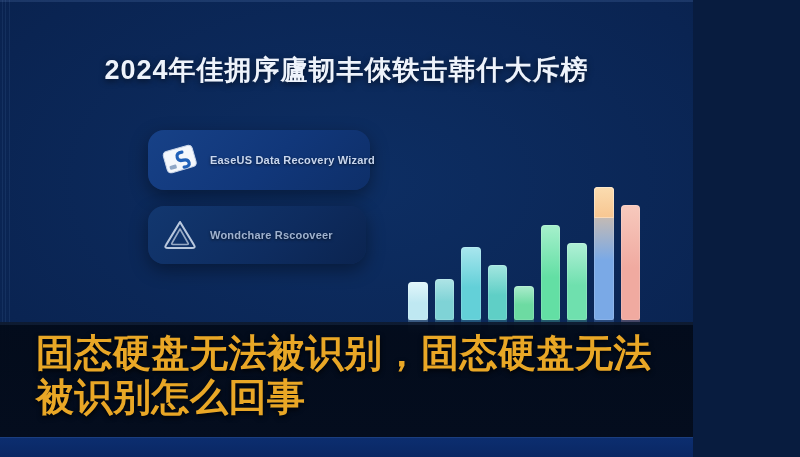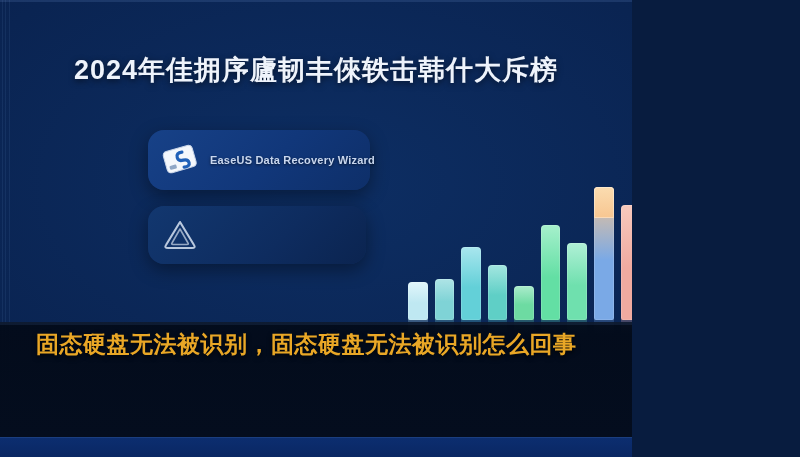--- a/index.html
+++ b/index.html
@@ -6,25 +6,26 @@
     margin: 0;
     padding: 0;
     background: #081c3f;
   }
   body {
     font-family: "Liberation Sans", sans-serif;
   }
 
   .screen {
     position: relative;
-    width: 632px;
+    width: 684px;
     height: 457px;
     overflow: hidden;
     background:
       radial-gradient(ellipse 900px 560px at 52% 40%, #0d2e63 0%, #0a2452 45%, #07183a 100%);
+    padding-left: 9px;
   }
 
   
   .edge-seam {
     position: absolute;
     top: 0;
     bottom: 0;
     width: 1px;
     background: rgba(120,160,220,0.10);
   }
@@ -181,21 +182,21 @@
     height: 3px;
     background: rgba(90,130,190,0.13);
   }
 
   .headline {
     position: absolute;
     left: 36px;
     right: 24px;
     top: 331px;
     color: #e9a726;
-    font-size: 23px;
+    font-size: 38px;
     line-height: 1.17;
     font-weight: 700;
     letter-spacing: 0.5px;
     text-shadow: 0 2px 5px rgba(0,0,0,0.85);
   }
 
   
   .footer-strip {
     position: absolute;
     left: 0;
@@ -240,20 +241,21 @@
     </div>
 
 
     <div class="card card-3">
       <span class="card-icon">
         <svg width="40" height="36" viewBox="0 0 40 36">
           <path d="M20 5 L34 28 Q36 31 32 31 L8 31 Q4 31 6 28 Z" fill="none" stroke="#b9c8dd" stroke-width="2.1" stroke-linejoin="round"></path>
           <path d="M20 12 L28 26 Q29 27.5 27 27.5 L13 27.5 Q11 27.5 12 26 Z" fill="none" stroke="#97a9c4" stroke-width="1.6" stroke-linejoin="round"></path>
         </svg>
       </span>
+      <span class="card-label">Wondchare Rscooveer</span>
     </div>
 
   </div>
 
   <div class="chart">
       <div class="bar-slot">
         <div class="bar" style="height: 27%; background: linear-gradient(rgb(226, 246, 251) 0%, rgb(191, 232, 242) 55%, rgb(191, 232, 242) 100%);"></div>
       </div>
       <div class="bar-slot">
         <div class="bar" style="height: 29%; background: linear-gradient(rgb(174, 228, 230) 0%, rgb(127, 211, 214) 55%, rgb(127, 211, 214) 100%);"></div>

